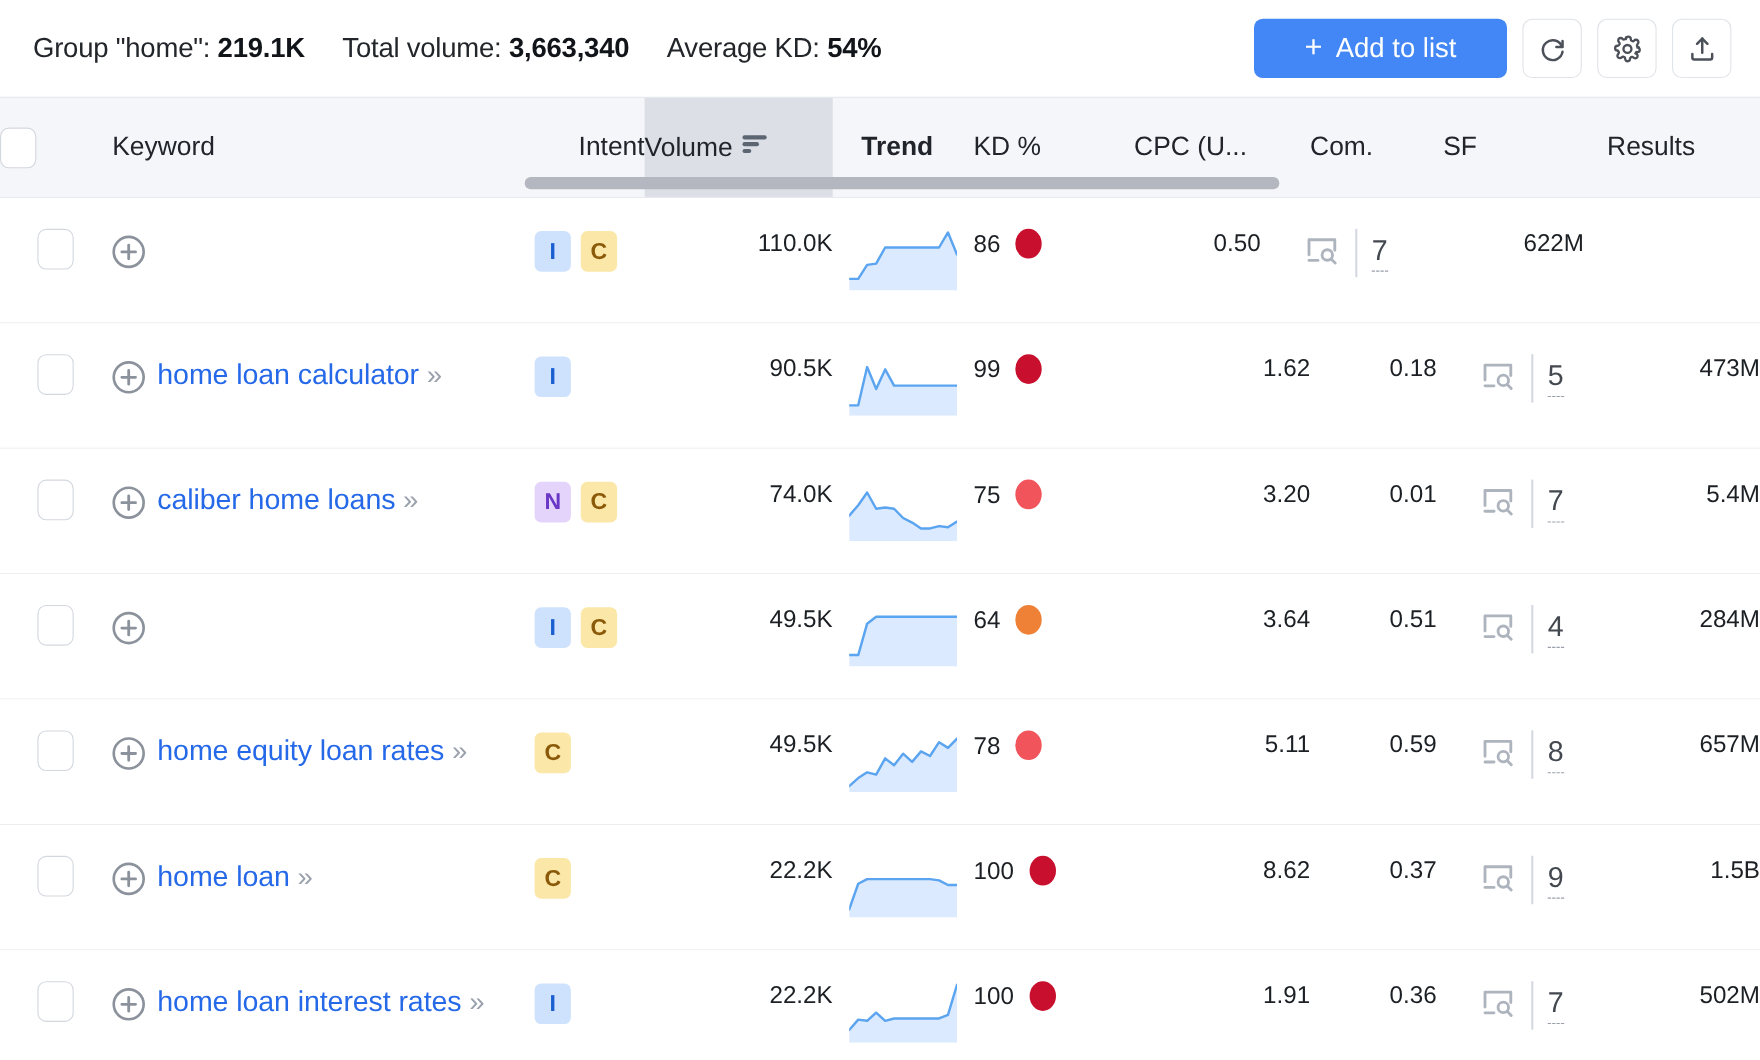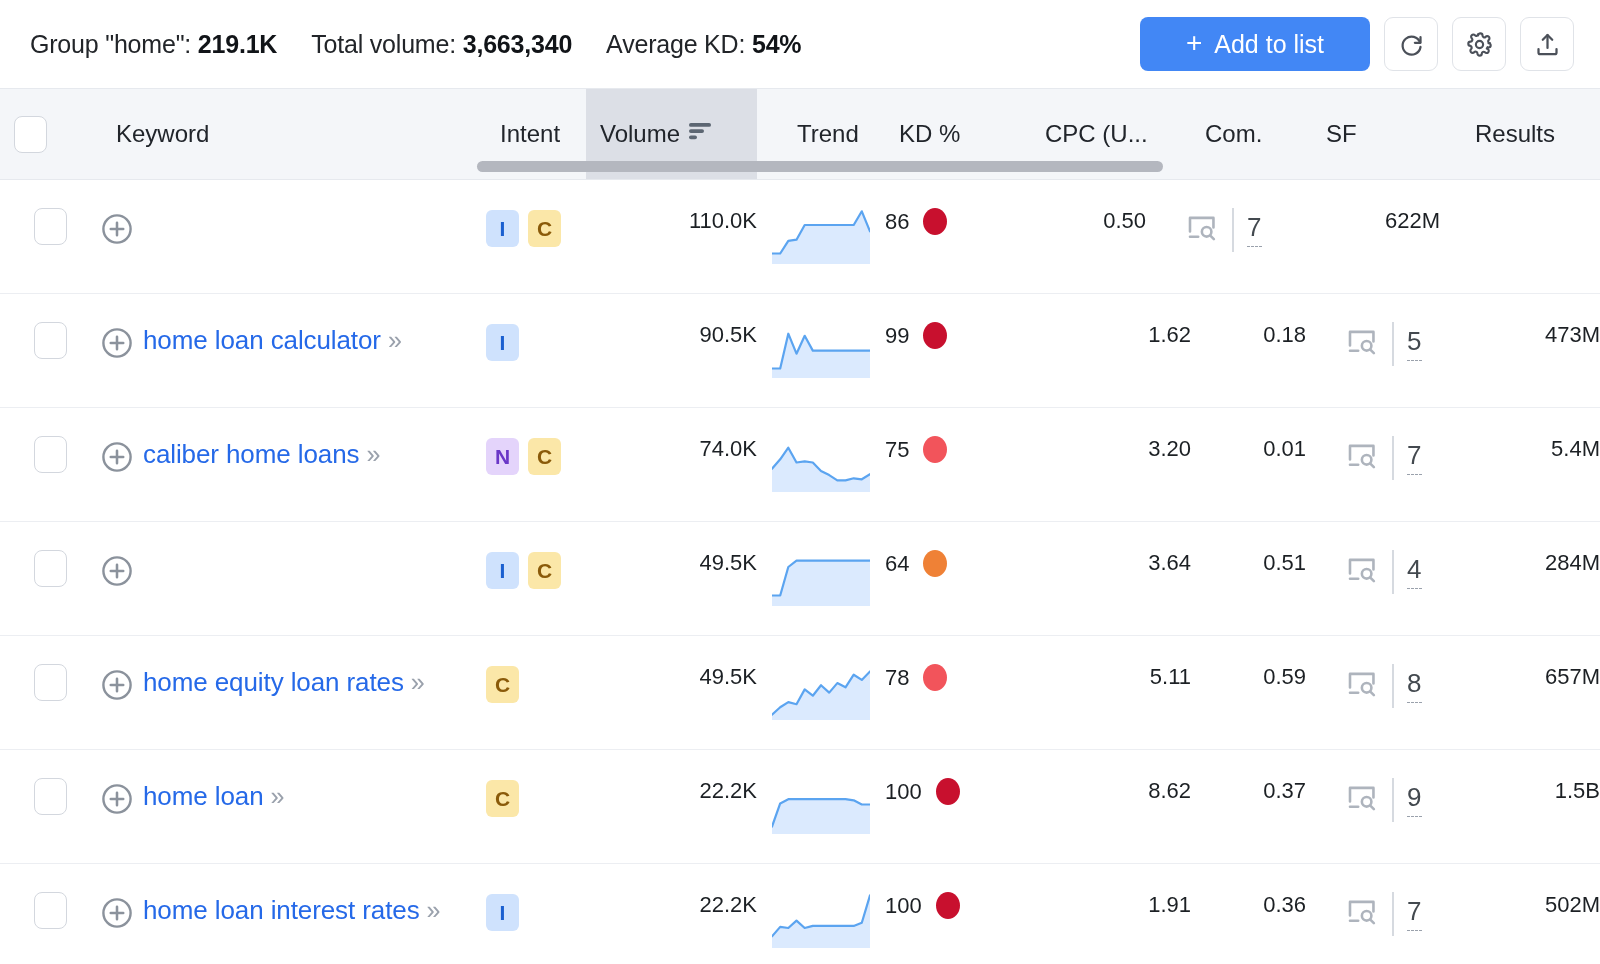--- a/index.html
+++ b/index.html
@@ -46,21 +46,21 @@
   .icon-btn svg { display: block; }
 
   
   .table { width: 1600px; }
   .thead {
     position: relative;
     height: 92px;
     background: #f4f6f9;
     border-top: 1px solid #e6e9ee;
     border-bottom: 1px solid #e6e9ee;
-    display: flex; align-items: center; padding-left: 14px;
+    display: flex; align-items: center;
   }
   .thead .col { color: #21252b; font-size: 24px; }
   .vol-highlight {
     position: absolute; left: 586px; top: 0; width: 171px; height: 100%;
     background: #dcdfe6; z-index: 0;
   }
   .scrollbar-track {
     position: absolute; left: 477px; bottom: 7px; width: 686px; height: 11px;
     background: #b4b7bf; border-radius: 6px; z-index: 3; cursor: pointer;
   }
@@ -69,34 +69,34 @@
     display: flex; align-items: flex-start;
     border-bottom: 1px solid #eceef2;
     background: #fff;
     position: relative;
   }
   .row .cell { display: flex; align-items: flex-start; }
 
   
   .c-check   { width: 100px; flex: 0 0 100px; justify-content: center; }
   .c-keyword { width: 386px; flex: 0 0 386px; }
-  .c-intent  { width: 100px; flex: 0 0 100px; justify-content: flex-start; }
+  .c-intent  { width: 100px; flex: 0 0 100px; justify-content: flex-start; text-align: right; }
   .c-volume  { width: 171px; flex: 0 0 171px; justify-content: flex-end; }
   .c-trend   { width: 128px; flex: 0 0 128px; justify-content: center; }
   .c-kd      { width: 146px; flex: 0 0 146px; justify-content: flex-start; }
   .c-cpc     { width: 160px; flex: 0 0 160px; justify-content: flex-end; }
   .c-com     { width: 115px; flex: 0 0 115px; justify-content: flex-end; }
   .c-sf      { width: 155px; flex: 0 0 155px; justify-content: center; }
   .c-results { width: 139px; flex: 0 0 139px; justify-content: flex-end; }
 
   .thead .c-check   { justify-content: center; }
   .thead .c-keyword { justify-content: flex-start; padding-left: 2px; }
   .thead .c-intent  { justify-content: flex-start; }
   .thead .c-volume  { justify-content: flex-end; position: relative; z-index: 2; padding-right: 4px; gap: 10px; align-items: center; }
-  .thead .c-trend   { justify-content: flex-start; padding-left: 26px; }
+  .thead .c-trend   { justify-content: flex-start; padding-left: 26px; font-weight: bold; }
   .thead .c-kd      { justify-content: flex-end; }
   .thead .c-cpc     { justify-content: flex-end; }
   .thead .c-com     { justify-content: flex-end; }
   .thead .c-sf      { justify-content: center; padding-left: 6px; }
   .thead .c-results { justify-content: flex-end; padding-right: 0; }
 
   .cb {
     width: 33px; height: 37px; border: 1.6px solid #d3d7de;
     border-radius: 8px; background: #fff; cursor: pointer;
   }

